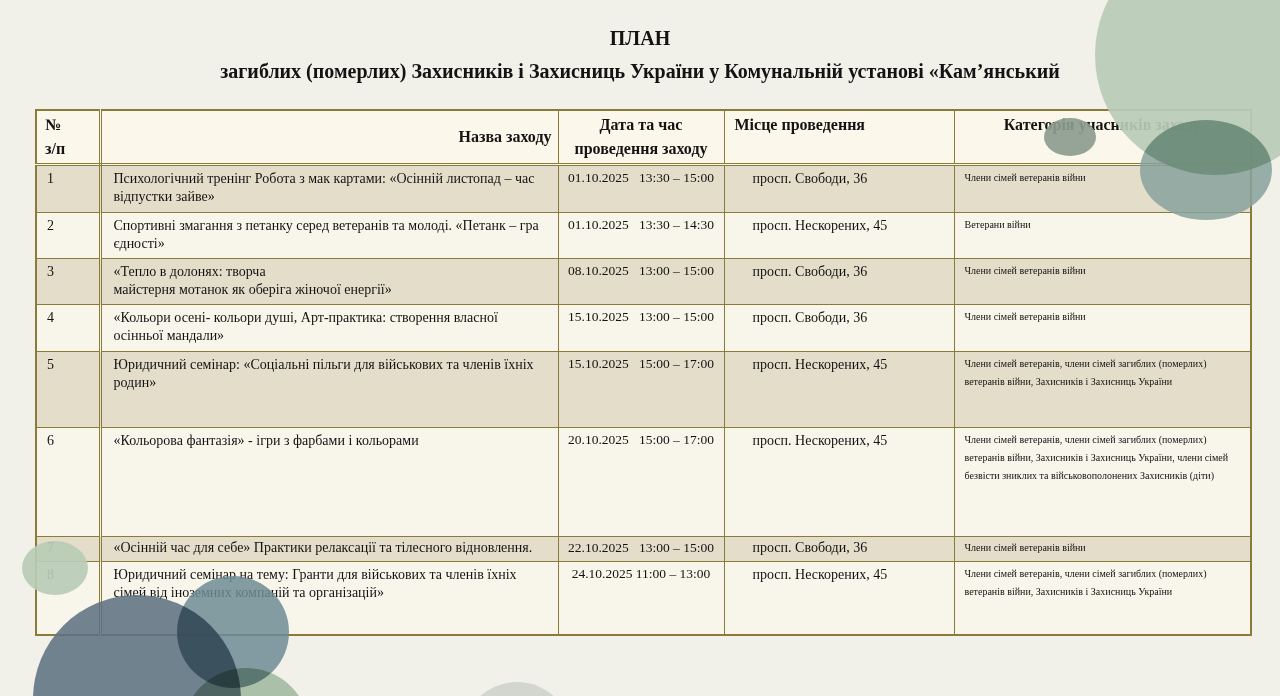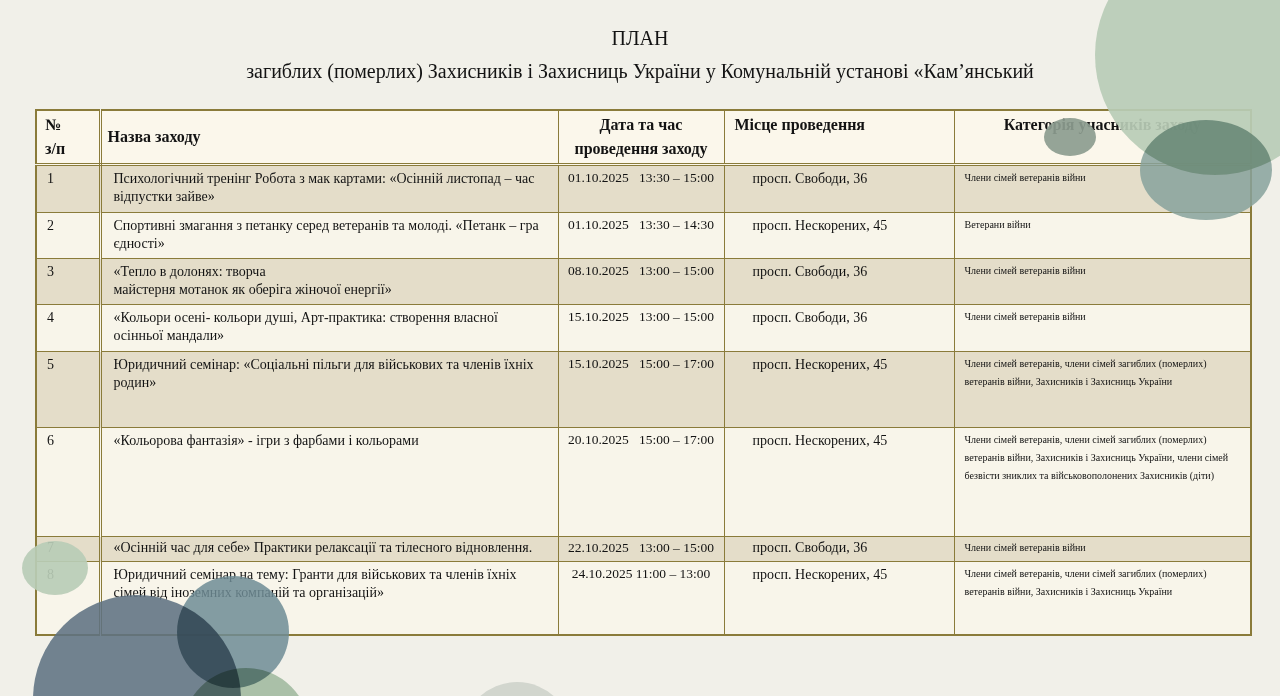--- a/index.html
+++ b/index.html
@@ -6,29 +6,29 @@
     --page-bg:#f1f0e9; --header-cell-bg:#fbf7eb; --row-tan-bg:#e4ddc9; --row-cream-bg:#f8f5ea;
     --table-border:#8a7b3a; --text:#131313;
     --circle-sage-light:#b9ccb7; --circle-sage-dark:#8c9c8f; --circle-teal:#87a29c;
     --circle-teal-deep:#6e8c95; --circle-slate:#5e7282; --circle-green:#9db79c; --circle-gray-faint:#b4bcb4;
   }
   *{box-sizing:border-box;margin:0;padding:0}
   html,body{width:1280px;height:696px;overflow:hidden}
   body{background:var(--page-bg);color:var(--text);font-family:"Liberation Serif","DejaVu Serif",serif}
   .page{position:relative;width:1280px;height:696px;overflow:hidden}
 
-  .title-block{padding-top:22px;text-align:center;font-weight:normal;font-size:20px;line-height:33px;position:relative;z-index:1}
+  .title-block{padding-top:22px;text-align:center;font-weight:bold;font-size:20px;line-height:33px;position:relative;z-index:1}
 
   table{border-collapse:collapse;table-layout:fixed;width:1215px;margin:21px 0 0 35px;position:relative;z-index:1;
         border:2px solid var(--table-border)}
   th,td{border:1px solid var(--table-border);vertical-align:top;font-size:14px;line-height:18px;text-align:left}
   thead th{background:var(--header-cell-bg);font-weight:bold;font-size:16px;line-height:24px;
            border-bottom:3px double var(--table-border);height:52px;padding:2px 6px}
   th.h-num{padding-left:8px;border-right:3px double var(--table-border)}
-  th.h-name{text-align:left;vertical-align:middle}
+  th.h-name{text-align:right;vertical-align:middle}
   th.h-date{text-align:center}
   th.h-place{padding-left:10px}
   th.h-cat{text-align:center}
   tbody tr:nth-child(odd) td{background:var(--row-tan-bg)}
   tbody tr:nth-child(even) td{background:var(--row-cream-bg)}
   td.num{padding:4px 4px 4px 10px;border-right:3px double var(--table-border)}
   td.name{padding:4px 10px 4px 12px;white-space:pre-line}
   td.date{padding:3px 2px;text-align:center;font-size:13.5px;white-space:pre}
   td.date.mid{}
   td.place{padding:4px 8px 4px 28px}

